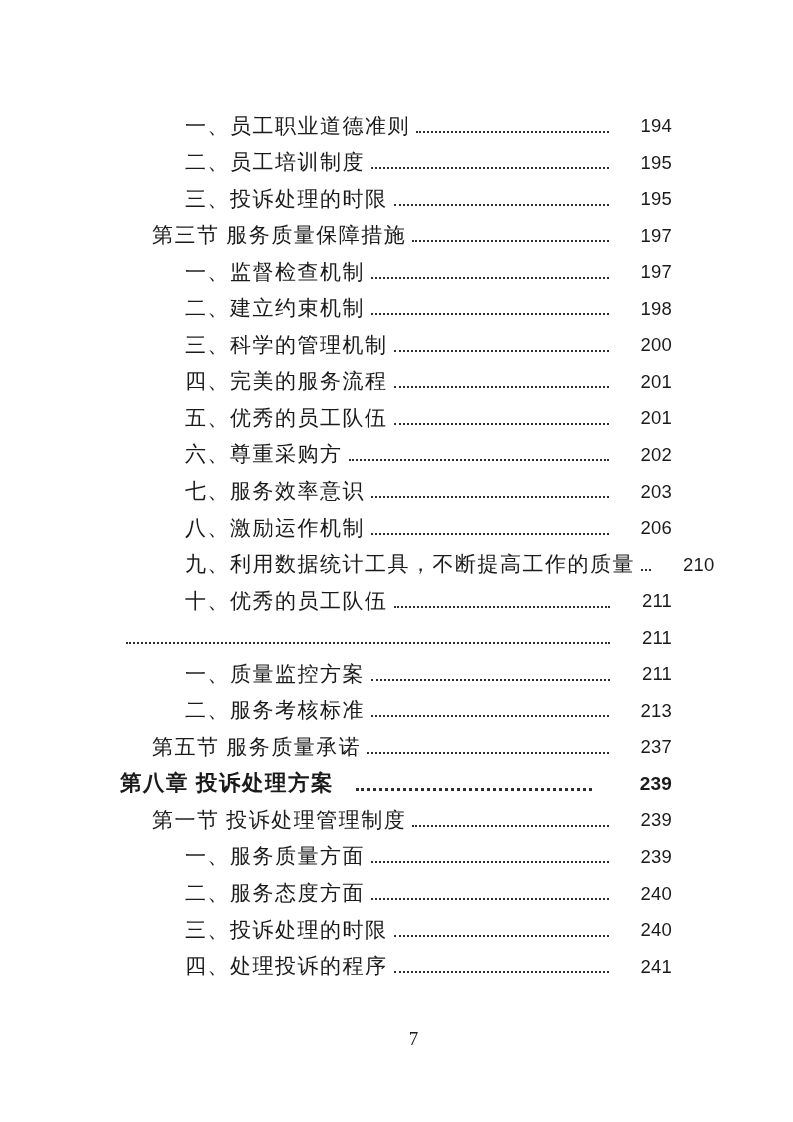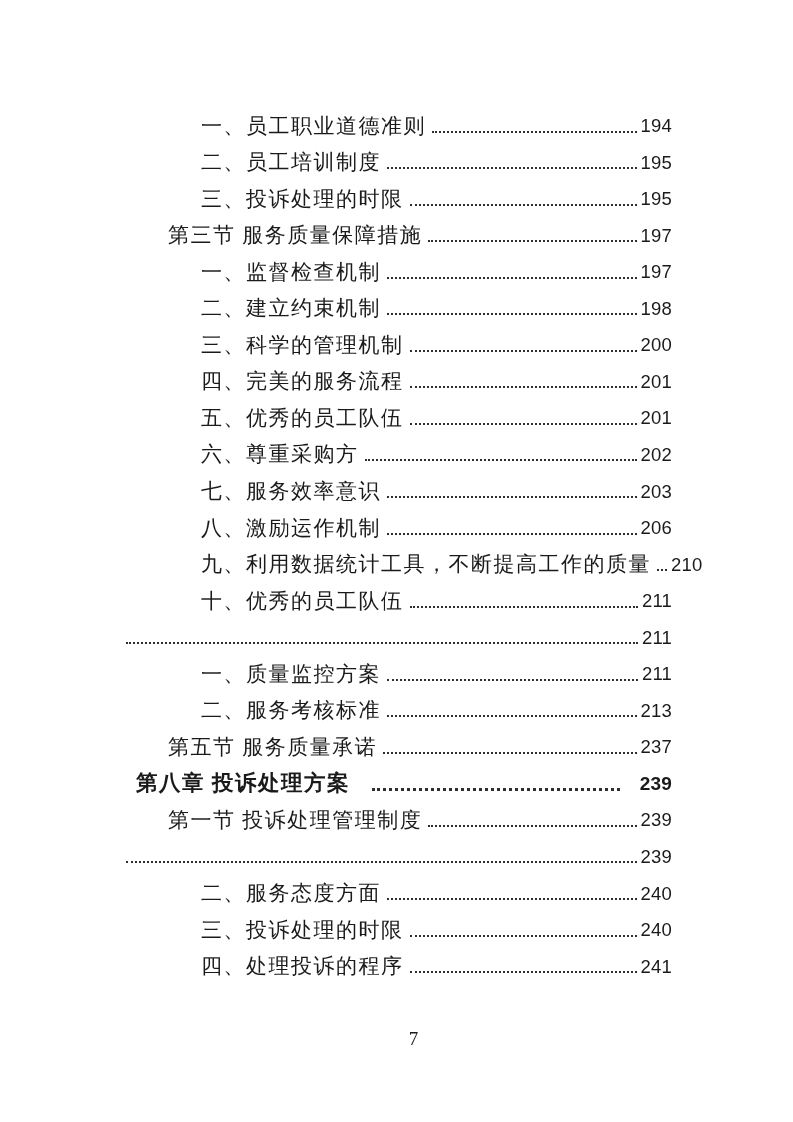--- a/index.html
+++ b/index.html
@@ -30,21 +30,20 @@
     display: flex;
     align-items: flex-end;
     height: 36.55px;
     font-size: 21px;
     line-height: 1;
   }
   .toc-row .label {
     white-space: nowrap;
     letter-spacing: 1.5px;
     padding-bottom: 4px;
-    margin-left: 16px;
   }
   .toc-row.section .label { padding-left: 32px; }
   .toc-row.item    .label { padding-left: 65px; }
   .toc-row.chapter {
     font-weight: bold;
     font-size: 21.5px;
     gap: 16px;
   }
   .leader {
     flex: 1 1 auto;
@@ -56,20 +55,21 @@
   .toc-row.chapter .leader {
     border-bottom-width: 3px;
     margin-bottom: 7px;
   }
   .pagenum {
     font-family: "Liberation Sans", "DejaVu Sans", sans-serif;
     font-size: 18.5px;
     white-space: nowrap;
     padding-bottom: 5px;
     letter-spacing: 0.2px;
+    margin-left: 28px;
   }
   .toc-row.chapter .pagenum {
     font-weight: bold;
     font-size: 19px;
   }
   .footer {
     position: absolute;
     top: 1028px;
     left: 0;
     width: 100%;
@@ -178,20 +178,21 @@
       <span class="label">第八章 投诉处理方案</span>
       <span class="leader"></span>
       <span class="pagenum">239</span>
     </div>
       <div class="toc-row section">
       <span class="label">第一节 投诉处理管理制度</span>
       <span class="leader"></span>
       <span class="pagenum">239</span>
     </div>
       <div class="toc-row item">
+      <span class="label">一、服务质量方面</span>
       <span class="leader"></span>
       <span class="pagenum">239</span>
     </div>
       <div class="toc-row item">
       <span class="label">二、服务态度方面</span>
       <span class="leader"></span>
       <span class="pagenum">240</span>
     </div>
       <div class="toc-row item">
       <span class="label">三、投诉处理的时限</span>

